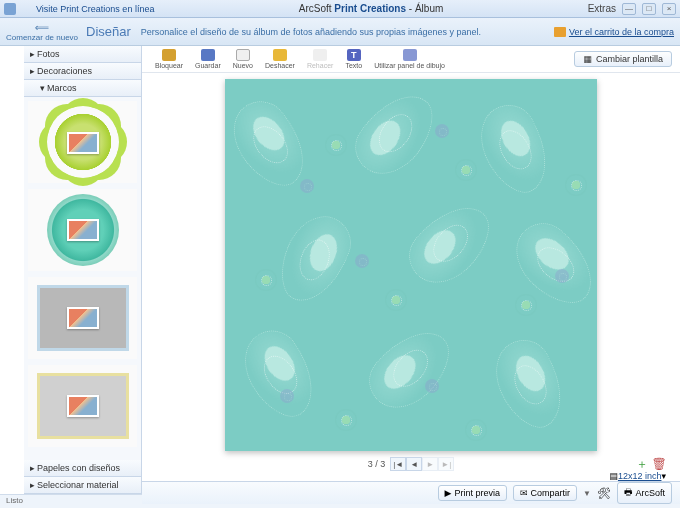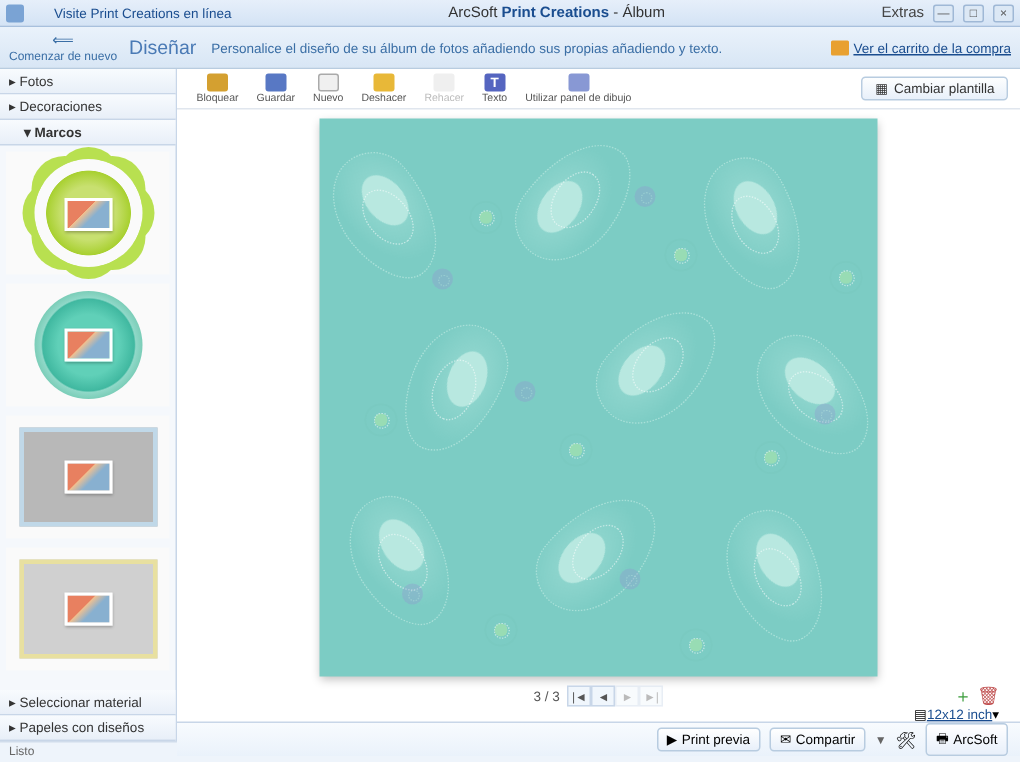--- a/index.html
+++ b/index.html
@@ -13,24 +13,24 @@
 .titlebar-right span { color: #444; font-size: 10px; }
 .window-btn { width: 14px; height: 12px; background: #dce8f5; border: 1px solid #9fb8d6; border-radius: 2px; display: flex; align-items: center; justify-content: center; font-size: 8px; color: #555; cursor: pointer; }
 .header { height: 28px; background: linear-gradient(#eaf2fb,#d8e6f5); display: flex; align-items: center; padding: 0 6px; border-bottom: 1px solid #b8cce0; }
 .back-btn { display: flex; flex-direction: column; align-items: center; margin-right: 8px; cursor: pointer; }
 .back-arrow { color: #3a6ea5; font-size: 10px; }
 .back-label { font-size: 8px; color: #3a6ea5; }
 .header-title { color: #4a7ab5; font-size: 13px; font-weight: normal; margin-right: 10px; }
 .header-sub { color: #3a6ea5; font-size: 9px; flex: 1; }
 .cart-link { color: #1a4d8f; text-decoration: underline; font-size: 9px; display: flex; align-items: center; gap: 3px; cursor: pointer; }
 .cart-icon { width: 12px; height: 10px; background: #e8a030; border-radius: 1px; }
-.main { display: flex; height: 448px; }
+.main { display: flex; height: 448px; margin-left: 24px; }
 .sidebar { width: 118px; background: #f5f8fc; border-right: 1px solid #c8d6e8; display: flex; flex-direction: column; }
 .accordion { border-bottom: 1px solid #c8d6e8; padding: 3px 6px; font-size: 9px; color: #333; cursor: pointer; background: linear-gradient(#f8fbfe,#e8eff8); }
-.accordion.expanded { font-weight: bold; padding-left: 16px; }
+.accordion.expanded { font-weight: normal; padding-left: 16px; }
 .frames { flex: 1; overflow: hidden; padding: 4px; display: flex; flex-direction: column; gap: 6px; }
 .frame-thumb { width: 100%; height: 82px; background: #fafafa; display: flex; align-items: center; justify-content: center; cursor: pointer; }
 .flower { width: 72px; height: 72px; background: radial-gradient(circle, #c8e070 35%, #a8d030 55%, transparent 56%); border-radius: 50%; position: relative; }
 .flower::before { content:''; position:absolute; inset:0; border-radius:50%; box-shadow: 0 -22px 0 -14px #b8e050, 0 22px 0 -14px #b8e050, -22px 0 0 -14px #b8e050, 22px 0 0 -14px #b8e050, -16px -16px 0 -14px #b8e050, 16px -16px 0 -14px #b8e050, -16px 16px 0 -14px #b8e050, 16px 16px 0 -14px #b8e050; }
 .circle-frame { width: 72px; height: 72px; border-radius: 50%; background: radial-gradient(circle, #60d0b8 40%, #40b8a0 60%, #90d8c8 62%, #70c8b0 75%); display: flex; align-items: center; justify-content: center; }
 .rect-frame { width: 92px; height: 66px; background: #b8b8b8; border: 3px solid; display: flex; align-items: center; justify-content: center; }
 .rect-frame.blue { border-color: #c0d8e8; }
 .rect-frame.yellow { border-color: #e8e0a0; background:#d0d0d0; }
 .photo { width: 32px; height: 22px; background: linear-gradient(135deg,#e88060 40%,#f0c090 41%,#88b0d0 60%); border: 2px solid #fff; box-shadow: 0 1px 2px rgba(0,0,0,.3); }
 .content { flex: 1; display: flex; flex-direction: column; background: #fff; }
@@ -79,21 +79,21 @@
     <div class="window-btn">×</div>
   </div>
 </div>
 
 <div class="header">
   <div class="back-btn">
     <span class="back-arrow">⟸</span>
     <span class="back-label">Comenzar de nuevo</span>
   </div>
   <div class="header-title">Diseñar</div>
-  <div class="header-sub">Personalice el diseño de su álbum de fotos añadiendo sus propias añadiendo y texto.</div>
+  <div class="header-sub">Personalice el diseño de su álbum de fotos añadiendo sus propias imágenes y panel.</div>
   <div class="cart-link">
     <div class="cart-icon"></div>
     <span>Ver el carrito de la compra</span>
   </div>
 </div>
 
 <div class="main">
   <div class="sidebar">
     <div class="accordion">▸ <span>Fotos</span></div>
     <div class="accordion">▸ <span>Decoraciones</span></div>
@@ -113,22 +113,22 @@
           <div class="rect-frame blue">
             <div class="photo"></div>
           </div>
         </div>
       <div class="frame-thumb">
           <div class="rect-frame yellow">
             <div class="photo"></div>
           </div>
         </div>
     </div>
+    <div class="accordion">▸ <span>Papeles con diseños</span></div>
     <div class="accordion">▸ <span>Seleccionar material</span></div>
-    <div class="accordion">▸ <span>Papeles con diseños</span></div>
   </div>
 
   <div class="content">
     <div class="toolbar">
       <div class="tool-btn">
           <div class="tool-icon ic-lock"></div>
           <span class="tool-label">Bloquear</span>
         </div>
       <div class="tool-btn">
           <div class="tool-icon ic-save"></div>

